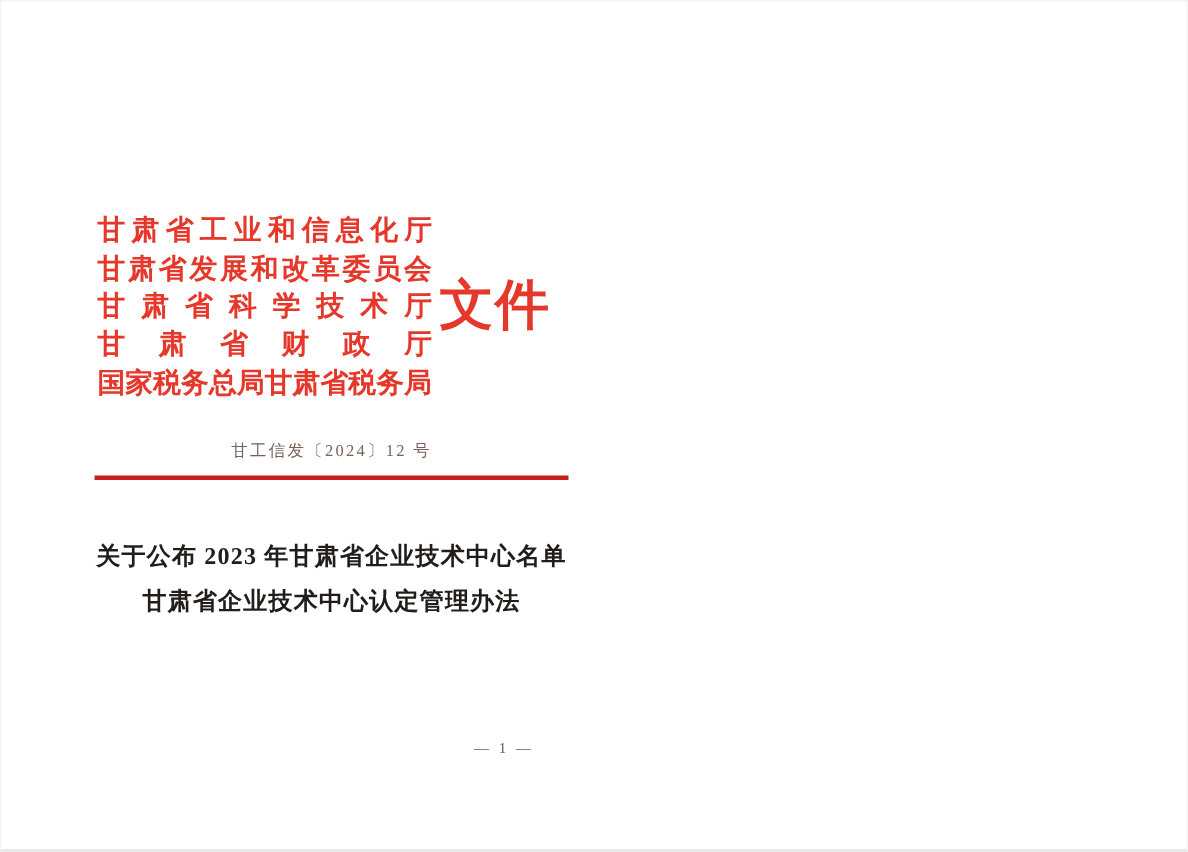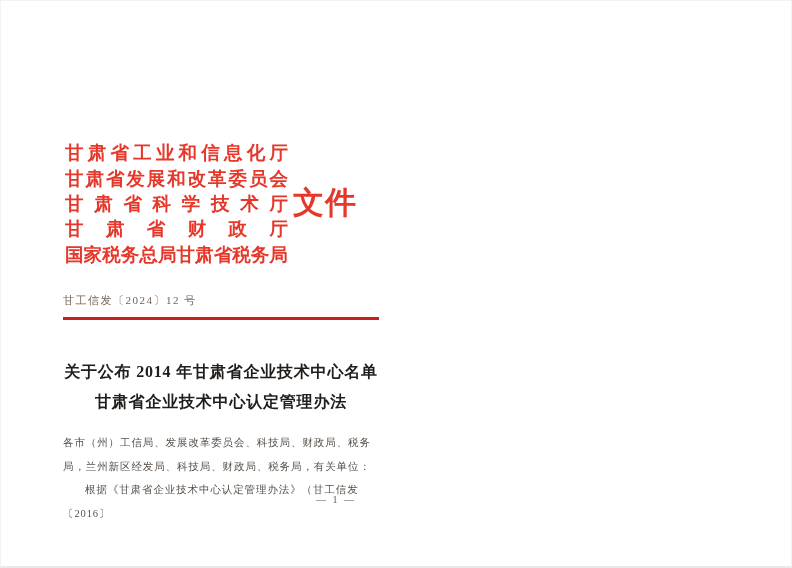--- a/index.html
+++ b/index.html
@@ -16,25 +16,25 @@
 
   
   .red-header { position:absolute; left:64px; top:139px; display:flex; align-items:center; }
   .red-lines { width:223px; }
   .red-line {
     display:flex; justify-content:space-between; align-items:center;
     height:25.4px; font-size:18.5px; font-weight:bold;
     color:var(--header-red,#e23a2e); white-space:nowrap;
   }
   .wenjian {
-    font-size:31px; font-weight:bold; color:var(--header-red,#e23a2e);
+    font-size:36px; font-weight:bold; color:var(--header-red,#e23a2e);
     margin-left:5px; letter-spacing:1px; white-space:nowrap;
   }
   .doc-number {
-    position:absolute; left:62px; top:292px; width:316px; 
+    position:absolute; left:62px; top:292px; width:316px; text-align:center;
     font-size:11px; letter-spacing:1.5px; color:#766257;
   }
   .red-rule {
     position:absolute; left:62px; top:316px; width:316px; height:3px;
     background:var(--rule-red,#c9201d);
   }
   .doc-title {
     position:absolute; left:52px; top:356px; width:336px; text-align:center;
     font-size:16px; font-weight:bold; line-height:30px; color:#211d1a;
     letter-spacing:0.8px;
@@ -118,29 +118,24 @@
           </div>
         </div>
       <div class="wenjian">文件</div>
     </div>
 
     <div class="doc-number">甘工信发〔2024〕12 号</div>
 
     <div class="red-rule"></div>
 
     <div class="doc-title">
-      <div>关于公布 2014 年甘肃省企业技术中心名单</div>
+      <div>关于公布 2023 年甘肃省企业技术中心名单</div>
       <div>甘肃省企业技术中心认定管理办法</div>
     </div>
 
-    <div class="doc-body">
-      <div>各市（州）工信局、发展改革委员会、科技局、财政局、税务</div>
-      <div>局，兰州新区经发局、科技局、财政局、税务局，有关单位：</div>
-      <div class="indent">根据《甘肃省企业技术中心认定管理办法》（甘工信发〔2016〕</div>
-    </div>
 
     <div class="page-num" id="left-page-num">— 1 —</div>
   </div>
 
   <div class="page" id="right-page">
 
     
 
     
 

